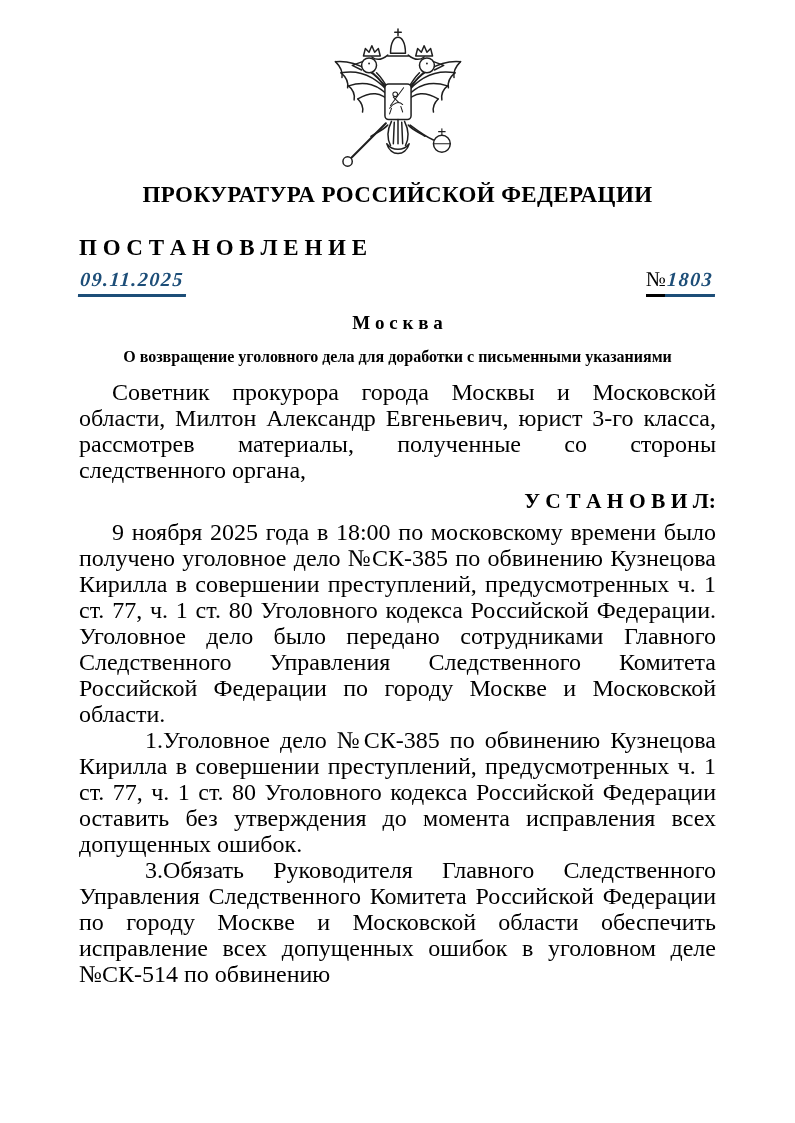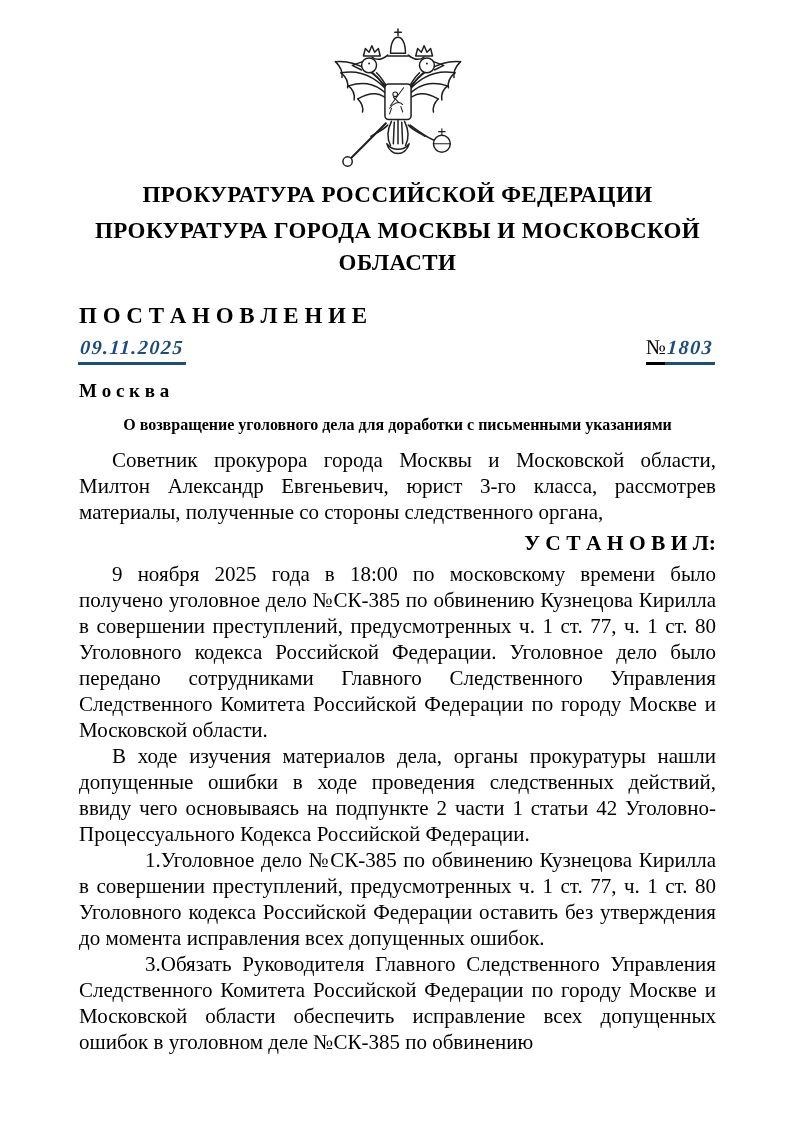--- a/index.html
+++ b/index.html
@@ -56,34 +56,35 @@
     display: inline-block;
   }
   .doc-number { display: inline-flex; align-items: flex-end; }
   .num-sign {
     font-size: 21px;
     border-bottom: 3px solid var(--text-black);
     padding-bottom: 1px;
     display: inline-block;
   }
   .city-line {
+    text-align: center;
     font-weight: bold;
     font-size: 19px;
     line-height: 26px;
     margin-top: 13px;
   }
   .subject-line {
     text-align: center;
     font-weight: bold;
     font-size: 16px;
     line-height: 26px;
     margin-top: 8px;
   }
   .body-p {
-    font-size: 21px;
+    font-size: 24px;
     line-height: 26px;
     text-align: justify;
     text-indent: 33px;
   }
   .intro { margin-top: 9px; }
   .section-heading {
     text-align: right;
     font-weight: bold;
     font-size: 21.5px;
     line-height: 28px;
@@ -150,42 +151,40 @@
         <path d="M88 106 C96 112 104 118 113 122"></path>
         <circle cx="122" cy="126" r="9" fill="#fff"></circle>
         <path d="M113 126 L131 126" stroke-width="1.2"></path>
         <path d="M122 117 L122 110" stroke-width="1.2"></path>
         <path d="M118.5 113 L125.5 113" stroke-width="1.2"></path>
       </g>
     </svg>
   </div>
 
   <div class="org-line first">ПРОКУРАТУРА РОССИЙСКОЙ ФЕДЕРАЦИИ</div>
-  <div class="org-line">ПРОКУРАТУРА ГОРОДА МОСКВЫ И МОСКОВСКОЙ ОБЛАСТИ</div>
 
   <div class="doc-type">П О С Т А Н О В Л Е Н И Е</div>
 
   <div class="date-row">
     <span class="handwriting">09.11.2025</span>
     <span class="doc-number">
       <span class="num-sign">№</span>
         <span class="handwriting">1803</span>
     </span>
   </div>
 
   <div class="city-line">М о с к в а</div>
 
   <div class="subject-line">О возвращение уголовного дела для доработки с письменными указаниями</div>
 
   <p class="body-p intro">Советник прокурора города Москвы и Московской области, Милтон Александр Евгеньевич,  юрист 3-го класса, рассмотрев материалы, полученные со стороны следственного органа,</p>
 
   <div class="section-heading">У С Т А Н О В И Л:</div>
 
   <p class="body-p">9 ноября 2025 года в 18:00 по московскому времени было получено уголовное дело №СК-385 по обвинению Кузнецова Кирилла в совершении преступлений, предусмотренных ч. 1 ст. 77, ч. 1 ст. 80 Уголовного кодекса Российской Федерации. Уголовное дело было передано сотрудниками Главного Следственного Управления Следственного Комитета Российской Федерации по городу Москве и Московской области.</p>
-  <p class="body-p">В ходе изучения материалов дела, органы прокуратуры нашли допущенные ошибки в ходе проведения следственных действий, ввиду чего основываясь на подпункте 2 части 1 статьи 42 Уголовно-Процессуального Кодекса Российской Федерации.</p>
 
 
   <p class="body-p"><span class="item-num">1.</span><span>Уголовное дело №СК-385 по обвинению Кузнецова Кирилла в совершении преступлений, предусмотренных ч. 1 ст. 77, ч. 1 ст. 80 Уголовного кодекса Российской Федерации оставить без утверждения до момента исправления всех допущенных ошибок.</span></p>
 
 
-  <p class="body-p"><span class="item-num">3.</span><span>Обязать Руководителя Главного Следственного Управления Следственного Комитета Российской Федерации по городу Москве и Московской области обеспечить исправление всех допущенных ошибок в уголовном деле №СК-385 по обвинению</span></p>
+  <p class="body-p"><span class="item-num">3.</span><span>Обязать Руководителя Главного Следственного Управления Следственного Комитета Российской Федерации по городу Москве и Московской области обеспечить исправление всех допущенных ошибок в уголовном деле №СК-514 по обвинению</span></p>
 
 </div>
 
 </body></html>

